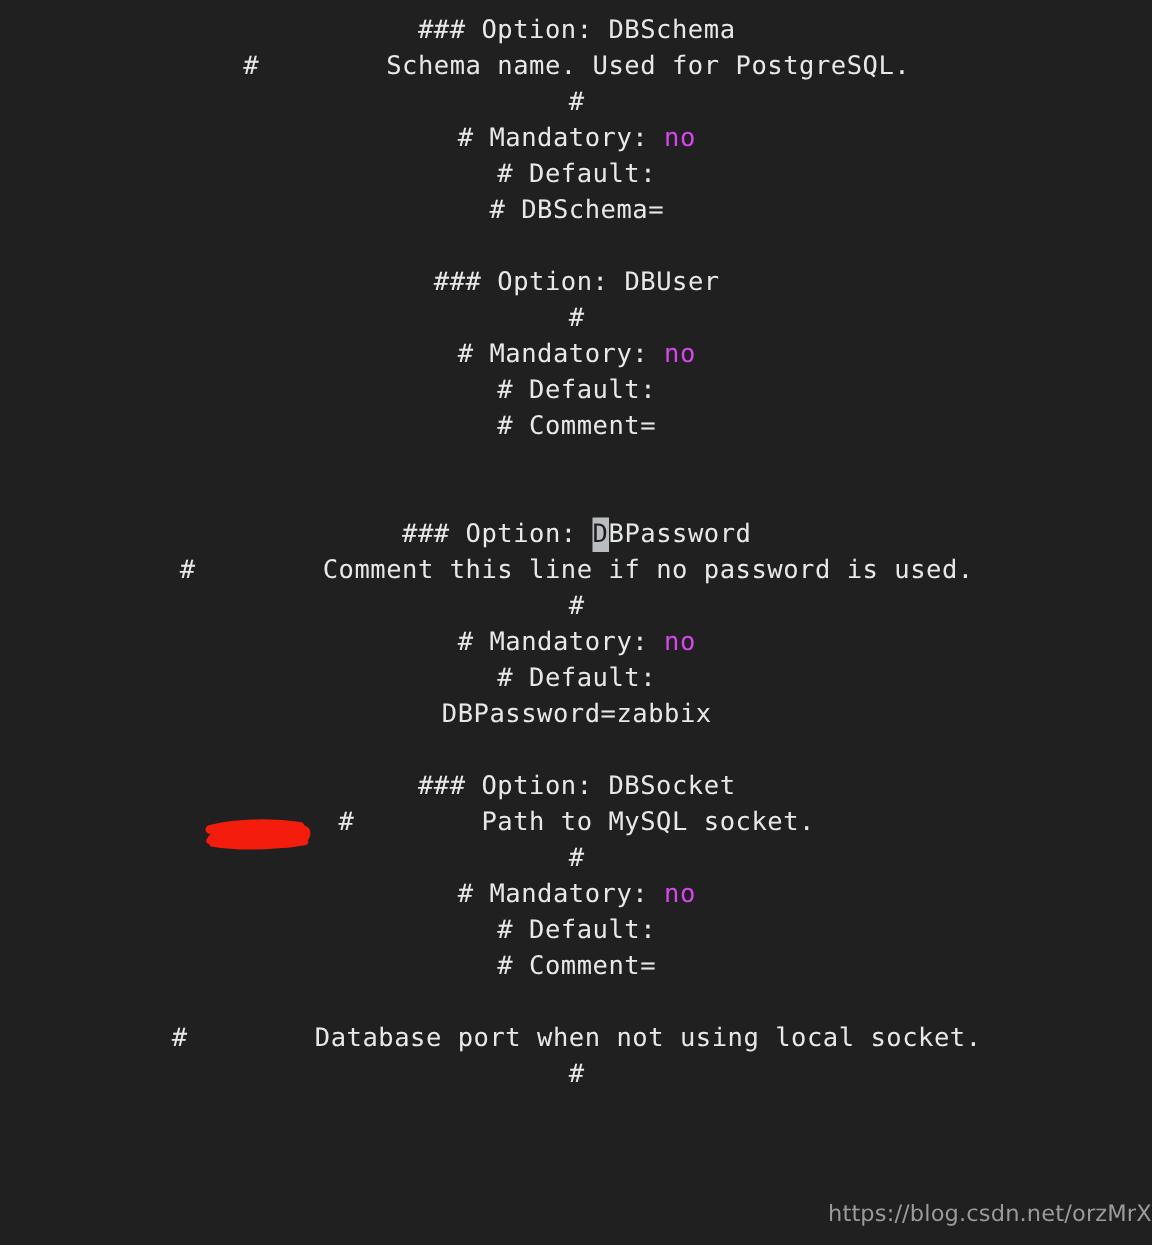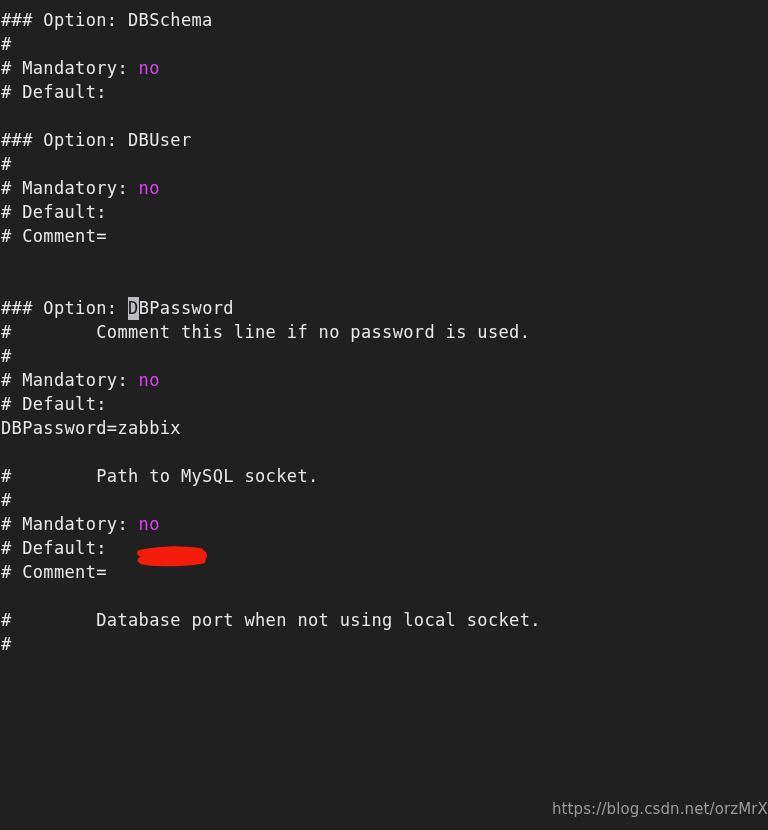--- a/index.html
+++ b/index.html
@@ -25,20 +25,21 @@
     position: absolute;
     left: 0;
     top: 8px;
     width: 768px;
   }
   .line {
     height: 24px;
     white-space: pre;
     color: #e6e8ea;
     padding-left: 1px;
+    text-align: center;
   }
   .line.blank {
     color: transparent;
   }
   
   .val-no {
     color: #d946ef;
   }
   
   .cursor {
@@ -68,38 +69,41 @@
     white-space: pre;
   }
 </style>
 </head>
 <body>
 
 <div id="screen">
 
   <div id="terminal">
       <div class="line"><span>### Option: DBSchema</span></div>
+      <div class="line"><span>#        Schema name. Used for PostgreSQL.</span></div>
       <div class="line"><span>#</span></div>
       <div class="line"><span># Mandatory: </span><span class="val-no">no</span></div>
       <div class="line"><span># Default:</span></div>
+      <div class="line"><span># DBSchema=</span></div>
       <div class="line blank"><span></span></div>
       <div class="line"><span>### Option: DBUser</span></div>
       <div class="line"><span>#</span></div>
       <div class="line"><span># Mandatory: </span><span class="val-no">no</span></div>
       <div class="line"><span># Default:</span></div>
       <div class="line"><span># Comment=</span></div>
       <div class="line blank"><span></span></div>
       <div class="line blank"><span></span></div>
       <div class="line"><span>### Option: </span><span class="cursor">D</span><span>BPassword</span></div>
       <div class="line"><span>#        Comment this line if no password is used.</span></div>
       <div class="line"><span>#</span></div>
       <div class="line"><span># Mandatory: </span><span class="val-no">no</span></div>
       <div class="line"><span># Default:</span></div>
       <div class="line"><span>DBPassword=zabbix</span></div>
       <div class="line blank"><span></span></div>
+      <div class="line"><span>### Option: DBSocket</span></div>
       <div class="line"><span>#        Path to MySQL socket.</span></div>
       <div class="line"><span>#</span></div>
       <div class="line"><span># Mandatory: </span><span class="val-no">no</span></div>
       <div class="line"><span># Default:</span></div>
       <div class="line"><span># Comment=</span></div>
       <div class="line blank"><span></span></div>
       <div class="line"><span>#        Database port when not using local socket.</span></div>
       <div class="line"><span>#</span></div>
     </div>
 

